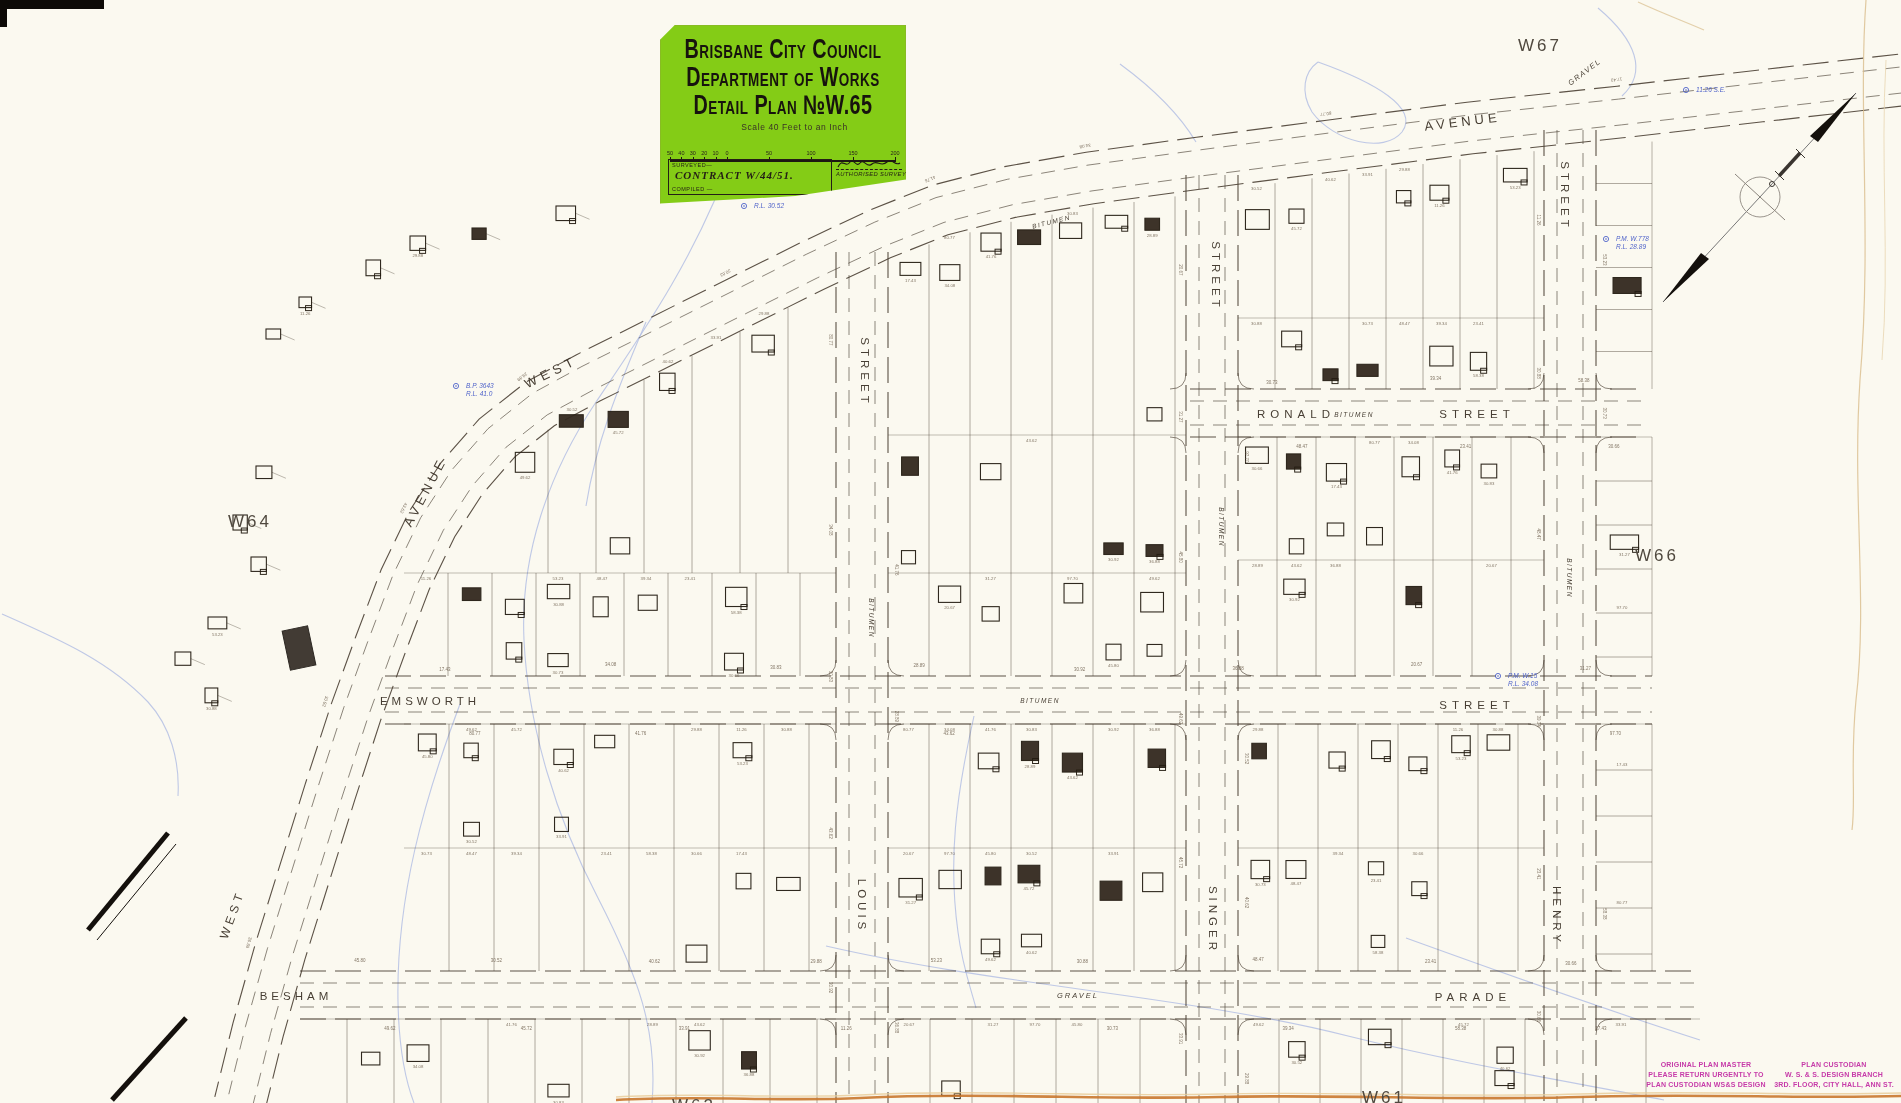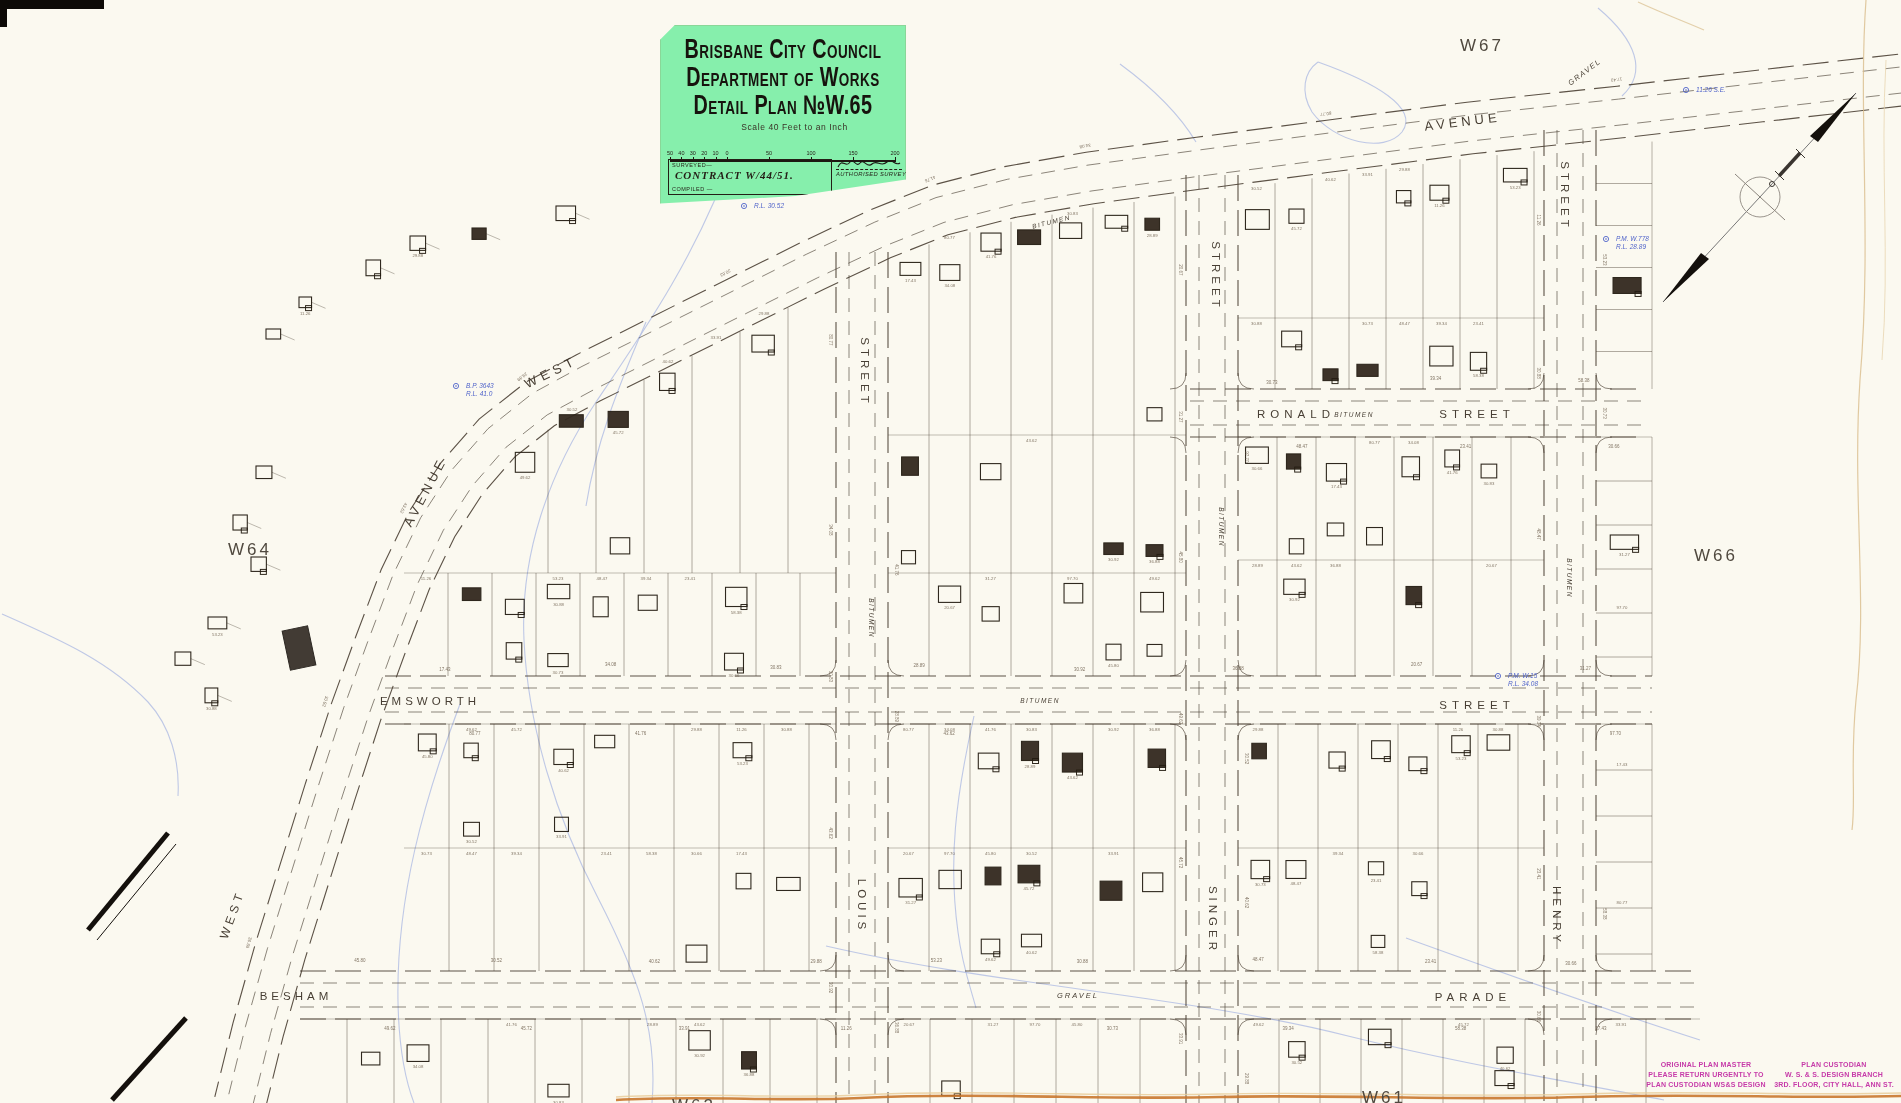--- a/index.html
+++ b/index.html
@@ -2,21 +2,21 @@
 <html><head>
 <meta charset="utf-8">
 <style>
   html,body{margin:0;padding:0;background:#888;}
   .page{position:relative;width:1901px;height:1103px;background:#fbf9f0;overflow:hidden;
         font-family:"Liberation Sans",sans-serif;}
   #map{position:absolute;left:0;top:0;}
 
   
   .title-panel{position:absolute;left:660px;top:25px;width:246px;height:184px;
-     background:#86efac;
+     background:#84cc16;
      clip-path:polygon(6% 0,100% 0,100% 84%,55% 93%,0 97%,0 8%);
      box-shadow:inset 0 0 0 1px rgba(150,130,80,.22);}
   .tl{font-weight:700;font-variant:small-caps;font-size:22px;line-height:28px;
       color:#17130e;text-align:center;letter-spacing:.5px;
       transform:scale(.9,1.22);transform-origin:50% 50%;white-space:nowrap;}
   .tl.first{margin-top:10px;}
   .scale-label{font-size:8.5px;color:#3a3226;text-align:center;margin-top:3px;letter-spacing:.6px;margin-left:23px;}
   .scalebar{position:absolute;left:10px;top:124px;width:225px;height:16px;}
   .sb-bar{position:absolute;left:0;right:0;bottom:3px;height:1.6px;background:#1d1812;}
   .sb-tick{position:absolute;bottom:3px;width:1px;height:5px;background:#1d1812;}
@@ -773,23 +773,23 @@
     </div>
     <div class="sig">
       <svg viewBox="0 0 66 16">
         <path d="M2 12 C6 2 10 14 14 7 C17 2 20 13 24 8 C28 3 31 14 36 9 C41 4 45 13 51 7 C56 2 59 12 64 8" fill="none" stroke="#1c1813" stroke-width="1.1"></path>
       </svg>
       <div class="sig-line"></div>
       <div class="sig-cap">AUTHORISED SURVEYOR</div>
     </div>
   </div>
 
-  <div class="plan-ref" style="left:1460px;top:36px">W67</div>
-  <div class="plan-ref" style="left:228px;top:540px">W64</div>
-  <div class="plan-ref" style="left:1694px;top:546px">W66</div>
+  <div class="plan-ref" style="left:1518px;top:36px">W67</div>
+  <div class="plan-ref" style="left:228px;top:512px">W64</div>
+  <div class="plan-ref" style="left:1635px;top:546px">W66</div>
   <div class="plan-ref" style="left:672px;top:1096px">W62</div>
   <div class="plan-ref" style="left:1362px;top:1088px">W61</div>
 
   <div class="stamp" style="left:1645px;top:1060px;width:122px">
     <div>ORIGINAL PLAN MASTER</div>
     <div>PLEASE RETURN URGENTLY TO</div>
     <div>PLAN CUSTODIAN WS&amp;S DESIGN</div>
   </div>
   <div class="stamp" style="left:1770px;top:1060px;width:128px">
     <div>PLAN CUSTODIAN</div>

